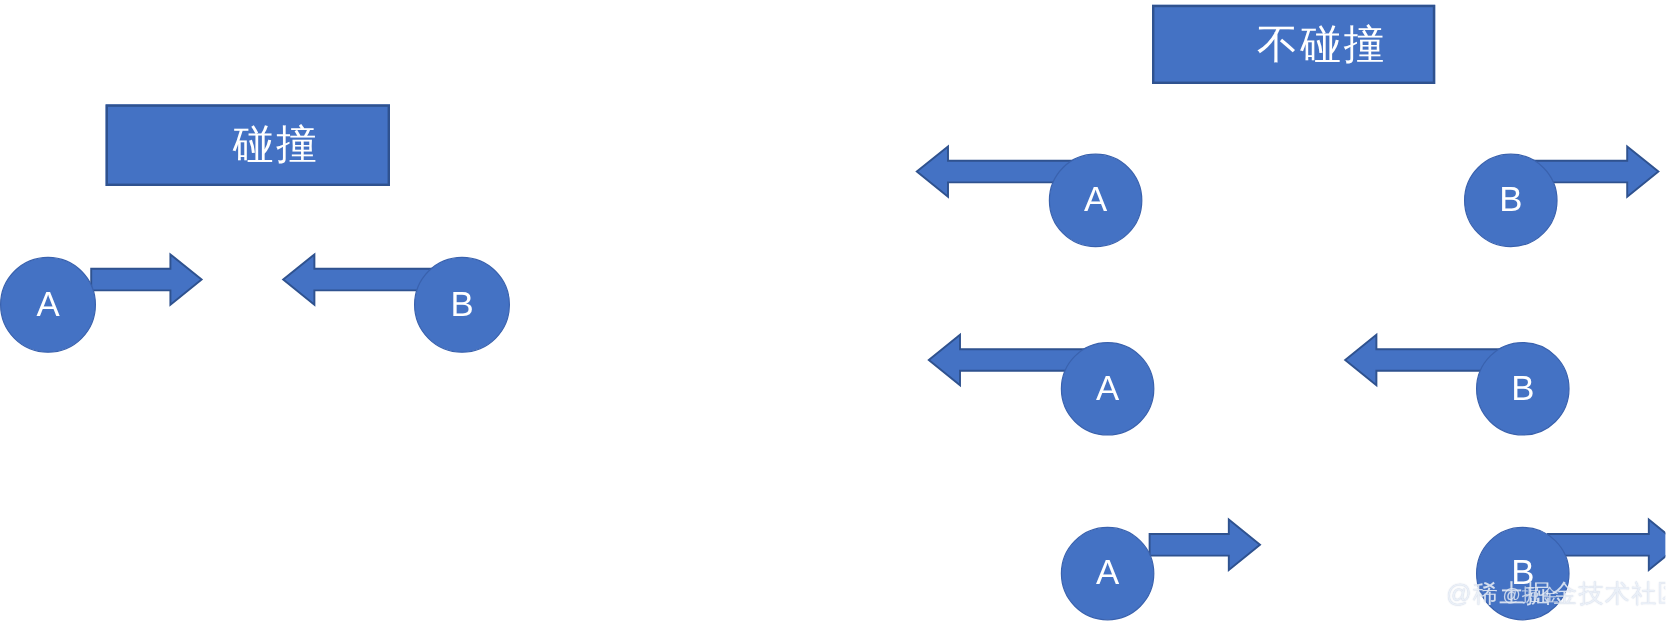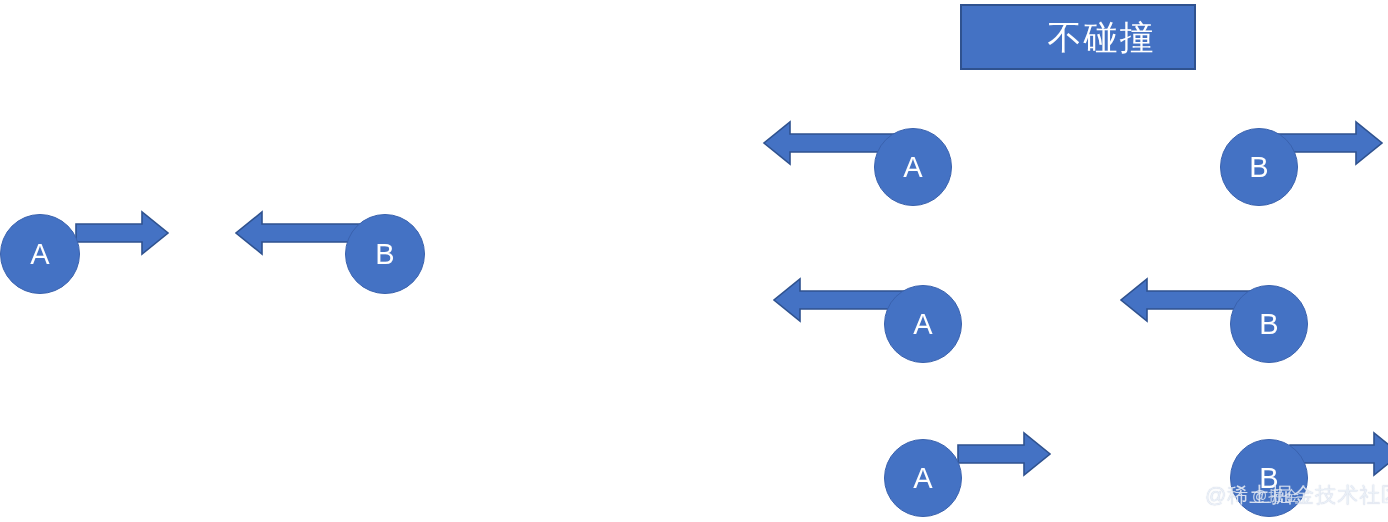--- a/index.html
+++ b/index.html
@@ -77,20 +77,23 @@
   .watermark.small {
     font-size: 15px;
     opacity: 0.8;
   }
 </style>
 </head>
 <body>
 
 <div id="stage">
 
+  <div class="label-box" id="label-collision" style="left: 88px; top: 87px; width: 237px; height: 68px; font-size: 34px;">
+    <span class="label-text">碰撞</span>
+  </div>
 
   <div class="label-box" id="label-no-collision" style="left: 960px; top: 4px; width: 236px; height: 66px; font-size: 34px;">
     <span class="label-text">不碰撞</span>
   </div>
 
   <div id="shape-layer">
       <div>
         <div>
           <div class="arrow" style="left: 76px; top: 212px; width: 92px; height: 42px;">
             <svg width="92" height="42" viewBox="0 0 92 42">

